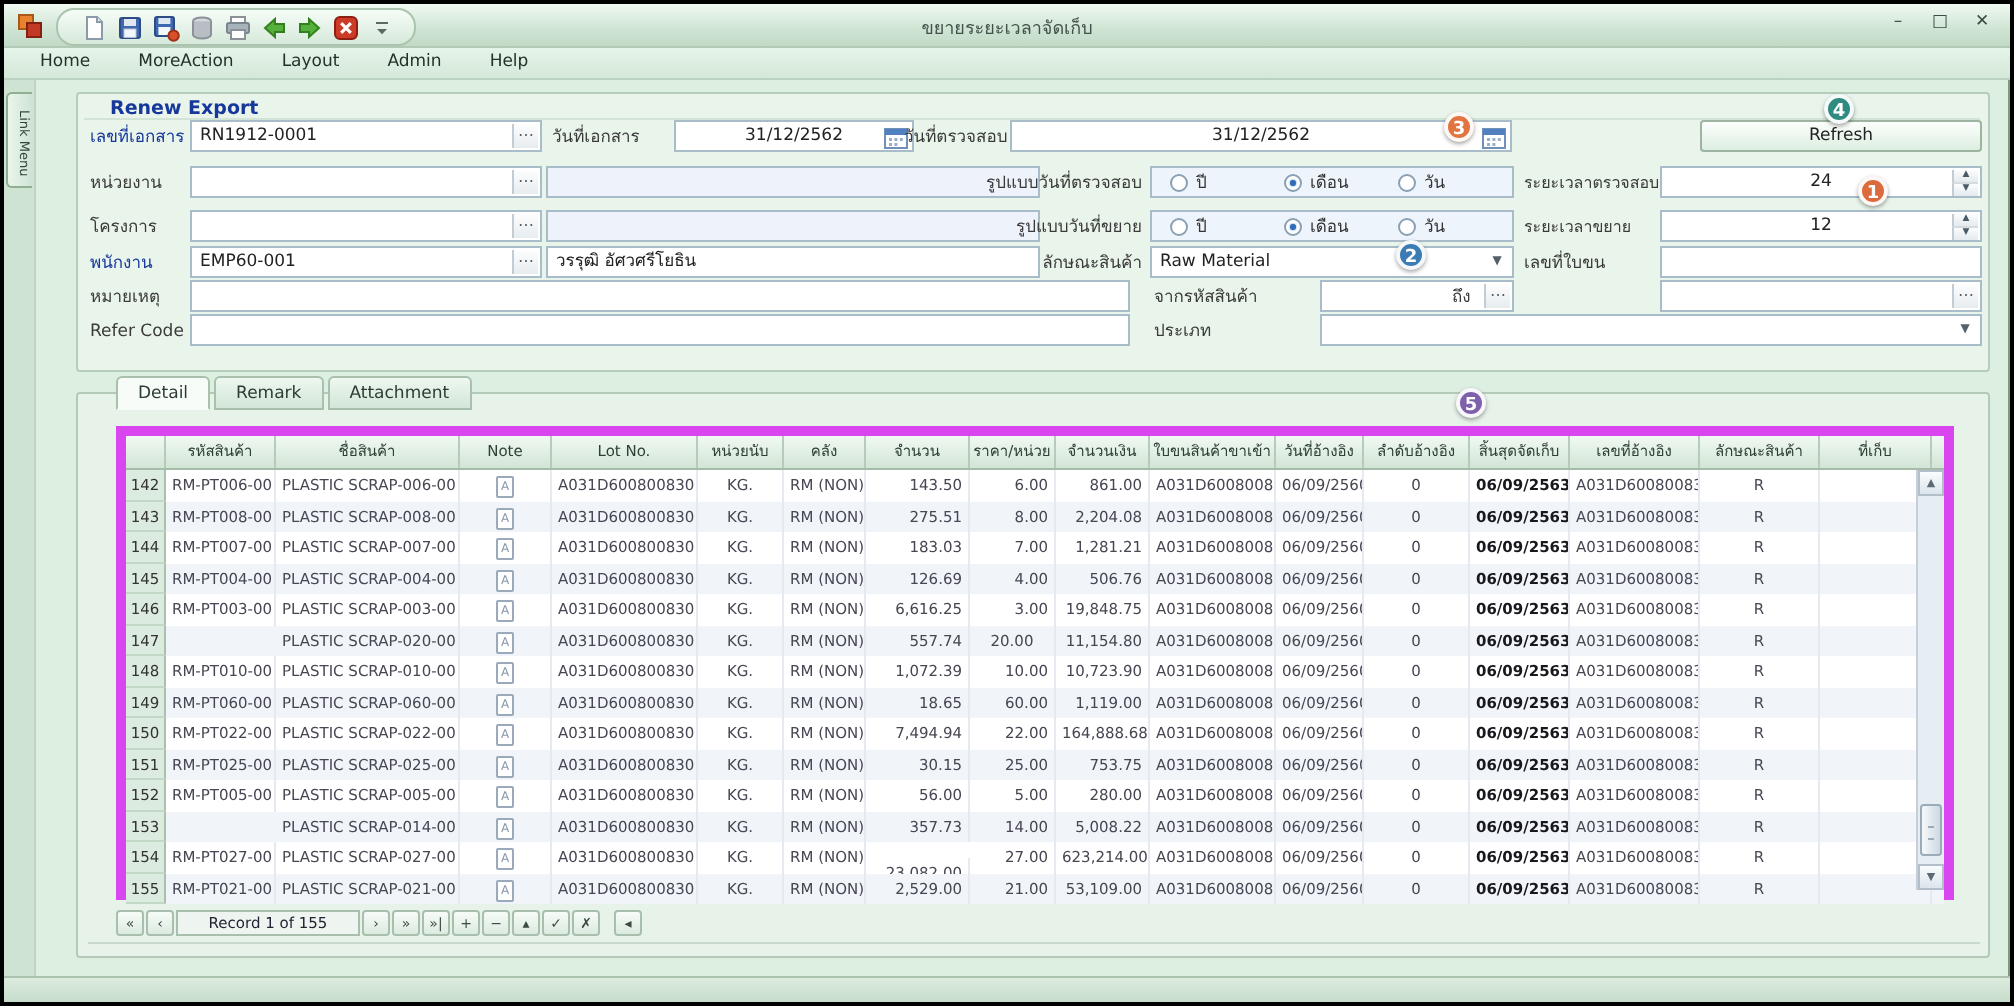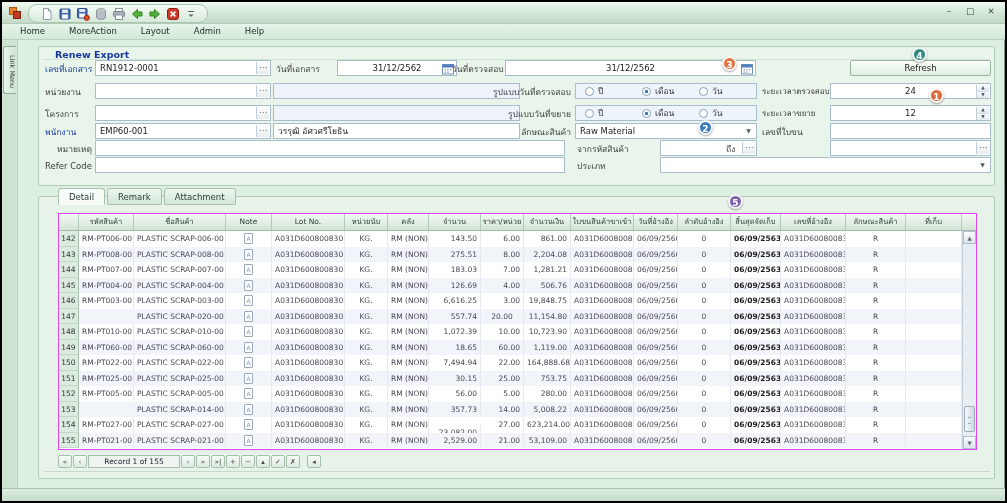--- a/index.html
+++ b/index.html
@@ -73,21 +73,21 @@
   .tabctl { position:absolute; left:38px; top:196px; width:957px; height:283px; background:#e7f3e9;
     border:1px solid #b4cab8; border-radius:2px; }
   .tabs { position:absolute; left:58px; top:188px; display:flex; gap:2px; z-index:5; }
   .tab { height:17px; padding:2.5px 10px 0 10px; font-size:8.5px; color:#2c3c32;
     background:linear-gradient(#eef7f0,#d2e6d7); border:1px solid #a8c0ac; border-radius:3px 3px 0 0; }
   .tab.active { background:#f7fcf8; border-bottom:1px solid #f7fcf8; }
   .hr1 { position:absolute; left:44px; top:471px; width:946px; border-top:1px solid #c6d9ca; }
 
   
   .grid { position:absolute; left:58px; top:213px; width:919px; height:237px; background:#fff;
-    border:1px solid #d946ef; }
+    border:5px solid #d946ef; }
   .ghead { display:flex; height:17px; background:linear-gradient(#f1f9f2,#d2e5d6); border-bottom:1px solid #a4bca8; }
   .gh { font-size:7.5px; color:#2e4034; text-align:center; line-height:16px; border-right:1px solid #b6cbba;
     overflow:hidden; white-space:nowrap; flex:none; }
   .gbody { position:relative; }
   .grow { display:flex; height:15.5px; background:#fff; }
   .grow.alt { background:#f1f5fa; }
   .gc { font-size:7.5px; color:#474754; line-height:15px; padding:0 3px; border-right:1px solid #e6eaf0;
     overflow:hidden; white-space:nowrap; flex:none; }
   .gc.al-center { text-align:center; } .gc.al-right { text-align:right; }
   .gc.bold { font-weight:bold; color:#17171d; }
@@ -175,20 +175,21 @@
           <path d="M4.6 4.6l4.8 4.8M9.4 4.6l-4.8 4.8" stroke="#fff" stroke-width="1.6"></path>
         </svg>
       </span>
       <span class="tbtn">
         <svg width="10" height="14" viewBox="0 0 10 14">
           <path d="M2 4.5h6" stroke="#5a6a60"></path>
           <path d="M2.5 7.5l2.5 2.6 2.5-2.6z" fill="#5a6a60"></path>
         </svg>
       </span>
     </div>
+  <div class="win-title">ขยายระยะเวลาจัดเก็บ</div>
   <div class="win-controls">
       <span class="wbtn">–</span>
       <span class="wbtn">□</span>
       <span class="wbtn">✕</span>
     </div>
 </div>
 
 <div class="menubar">
     <div class="menu-item">Home</div>
     <div class="menu-item">MoreAction</div>
@@ -308,21 +309,21 @@
 </div>
 <div class="fld" style="left:273px;top:123px;width:247px">วรรุฒิ อัศวศรีโยธิน</div>
 <div class="lbl r" style="left:483px;top:125px;width:88px">ลักษณะสินค้า</div>
 <div class="fld" style="left:575px;top:123px;width:182px">
   <span>Raw Material</span>
   <span class="adorn" style="background:none;border-left:none;font-size:6px">▼</span>
 </div>
 <div class="lbl" style="left:762px;top:125px">เลขที่ใบขน</div>
 <div class="fld" style="left:830px;top:123px;width:161px"></div>
 
-<div class="lbl" style="left:57px;top:142px">หมายเหตุ</div>
+<div class="lbl" style="left:45px;top:142px">หมายเหตุ</div>
 <div class="fld" style="left:95px;top:140px;width:470px"></div>
 <div class="lbl" style="left:577px;top:142px">จากรหัสสินค้า</div>
 <div class="fld" style="left:660px;top:140px;width:97px">
   <span></span>
   <span class="adorn">⋯</span>
 </div>
 <div class="lbl" style="left:726px;top:142px">ถึง</div>
 <div class="fld" style="left:830px;top:140px;width:161px">
   <span></span>
   <span class="adorn">⋯</span>

